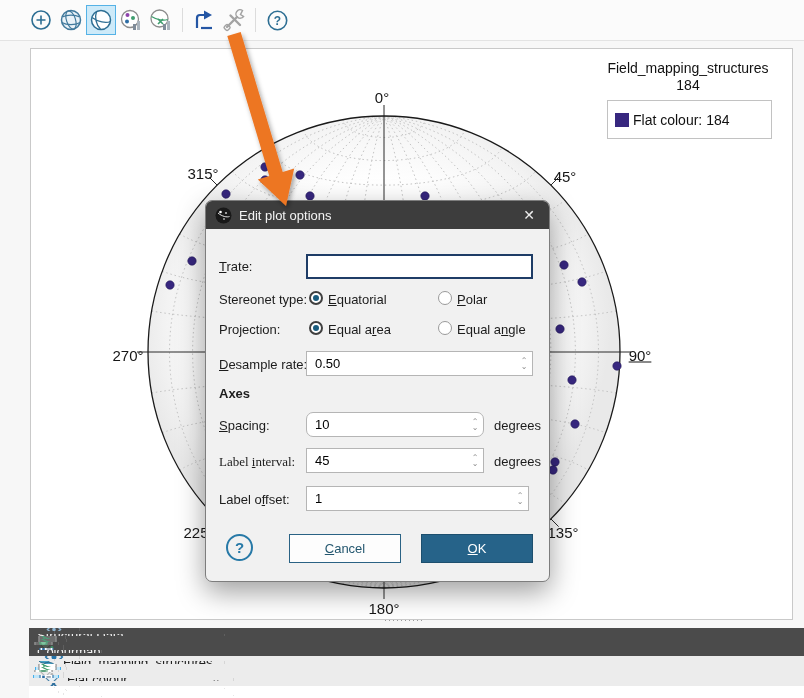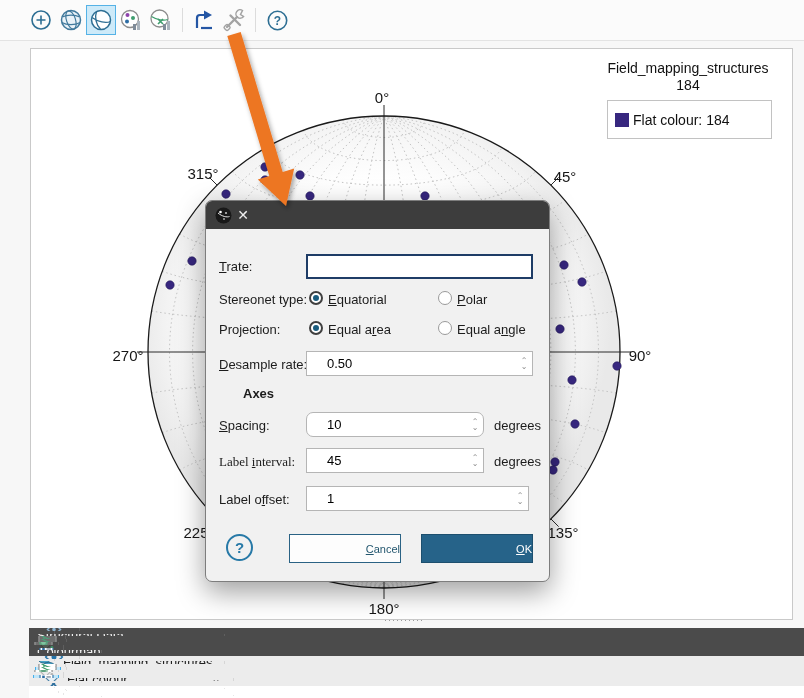--- a/index.html
+++ b/index.html
@@ -33,36 +33,36 @@
   .dialog { position:absolute; left:205px; top:200px; width:345px; height:382px; background:#f1f1f1;
             border:1px solid #7d7d7d; border-radius:7px; box-shadow:0 10px 28px rgba(0,0,0,.38); z-index:10; }
   .dlg-bar { height:28px; background:#3d3d3d; border-radius:6px 6px 0 0; display:flex; align-items:center;
              padding:0 9px; }
   .dlg-bar .ttl { color:#f3f3f3; font-size:13px; margin-left:7px; flex:1; }
   .dlg-close { color:#eee; font-size:14px; background:none; border:none; cursor:pointer; width:22px; height:22px; }
   .dlg-label { position:absolute; left:13px; font-size:13px; color:#1c1c1c; }
   .dlg-input { position:absolute; left:100px; width:227px; height:25px; border:2px solid #1e3c66; background:#fff;
                font-size:13px; padding:0 6px; font-family:"Liberation Sans",sans-serif; }
   .spin { position:absolute; left:100px; height:25px; border:1px solid #b5b5b5; background:#fff; display:flex;
-          align-items:center;padding-left:12px; }
+          align-items:center; }
   .spin input { border:none; outline:none; flex:1; font-size:13px; padding-left:8px; min-width:0;
                 font-family:"Liberation Sans",sans-serif; background:transparent; }
   .spin .arrows { width:16px; display:flex; flex-direction:column; align-items:center; line-height:6px;
                   font-size:8px; color:#8a8a8a; cursor:pointer; }
   .unit { position:absolute; left:288px; font-size:13px; color:#1c1c1c; }
   .radio { position:absolute; width:14px; height:14px; border-radius:50%; background:#fff; border:1px solid #9a9a9a; }
   .radio.on { border:2px solid #3f3f3f; }
   .radio.on::after { content:""; position:absolute; left:2px; top:2px; width:6px; height:6px; border-radius:50%;
                      background:#1a5c7e; }
   .rlabel { position:absolute; font-size:13px; color:#1c1c1c; }
   .axes-h { position:absolute; left:13px; font-size:13px; font-weight:bold; color:#1c1c1c; }
   .help-btn { position:absolute; left:20px; top:333px; width:27px; height:27px; border-radius:50%; background:#f1f1f1;
               border:2px solid #2779a7; color:#2779a7; font-size:15px; font-weight:bold; cursor:pointer; }
-  .btn { position:absolute; top:333px; width:112px; height:29px; font-size:11px; cursor:pointer;
-         font-family:"Liberation Sans",sans-serif;text-align:right; }
+  .btn { position:absolute; top:333px; width:112px; height:29px; font-size:13px; cursor:pointer;
+         font-family:"Liberation Sans",sans-serif; }
   .btn.cancel { left:83px; background:#fdfdfd; border:1px solid #2a6284; color:#24576f; }
   .btn.ok { left:215px; background:#266389; border:1px solid #1d4f6e; color:#fff; }
   u { text-decoration:underline; }
 
   
   #arrow-svg { position:absolute; left:0; top:0; z-index:20; pointer-events:none; }
 
   
   .splitter { position:absolute; left:384px; top:615px; width:40px; font-size:9px; color:#8f8f8f;
               letter-spacing:1px; z-index:2; }
@@ -221,21 +221,21 @@
       <circle cx="530" cy="281" r="4.2" fill="#37277f" stroke="#231a5a" stroke-width="0.6"></circle>
       <circle cx="587" cy="318" r="4.2" fill="#37277f" stroke="#231a5a" stroke-width="0.6"></circle>
       <circle cx="542" cy="332" r="4.2" fill="#37277f" stroke="#231a5a" stroke-width="0.6"></circle>
       <circle cx="545" cy="376" r="4.2" fill="#37277f" stroke="#231a5a" stroke-width="0.6"></circle>
       <circle cx="525" cy="414" r="4.2" fill="#37277f" stroke="#231a5a" stroke-width="0.6"></circle>
       <circle cx="523" cy="422" r="4.2" fill="#37277f" stroke="#231a5a" stroke-width="0.6"></circle>
     </svg>
 
   <div class="axlab" style="left:382px; top:97px;">0°</div>
   <div class="axlab" style="left:565px; top:176px;">45°</div>
-  <div class="axlab" style="left:640px; top:355px;">90°</div>
+  <div class="axlab" style="left:640px; top:355px;text-decoration:underline;">90°</div>
   <div class="axlab" style="left:563px; top:532px;">135°</div>
   <div class="axlab" style="left:384px; top:608px;">180°</div>
   <div class="axlab" style="left:199px; top:532px;">225°</div>
   <div class="axlab" style="left:128px; top:355px;">270°</div>
   <div class="axlab" style="left:203px; top:173px;">315°</div>
 
   <div class="legend-title">
     <div>Field_mapping_structures</div>
     <div>184</div>
   </div>
@@ -246,20 +246,21 @@
 
   <div class="dialog">
     <div class="dlg-bar">
       <svg width="17" height="17" viewBox="0 0 17 17">
         <circle cx="8.5" cy="8.5" r="8" fill="#191919"></circle>
         <path d="M3 6 C7 9.5, 12 10.5, 14.5 9.5" fill="none" stroke="#e8e8e8" stroke-width="1"></path>
         <circle cx="5.5" cy="5" r="1.3" fill="#ffffff"></circle>
         <circle cx="11" cy="6" r="1.1" fill="#bdbdbd"></circle>
         <circle cx="9" cy="12" r="1.1" fill="#9e9e9e"></circle>
       </svg>
+      <span class="ttl">Edit plot options</span>
       <button class="dlg-close">✕</button>
     </div>
 
     <div class="dlg-label" style="top:58px;"><span></span><u>T</u><span>rate:</span></div>
     <input class="dlg-input" style="top: 53px;" value="">
 
     <div class="dlg-label" style="top:91px;">Stereonet type:</div>
     <div class="radio on" style="left:103px; top:90px;"></div>
     <div class="rlabel" style="left:122px; top:91px;"><span></span><u>E</u><span>quatorial</span></div>
     <div class="radio" style="left:232px; top:90px;"></div>
@@ -273,21 +274,21 @@
 
     <div class="dlg-label" style="top:156px;"><span></span><u>D</u><span>esample rate:</span></div>
     <div class="spin" style="top:150px; width:227px;">
       <input value="0.50" style="">
       <div class="arrows">
           <span>⌃</span>
           <span>⌄</span>
         </div>
     </div>
 
-    <div class="axes-h" style="top:185px;margin-left:24px;">Axes</div>
+    <div class="axes-h" style="top:185px;">Axes</div>
 
     <div class="dlg-label" style="top:217px;"><span></span><u>S</u><span>pacing:</span></div>
     <div class="spin" style="top:211px; width:178px;border-radius:7px;">
       <input value="10" style="">
       <div class="arrows">
           <span>⌃</span>
           <span>⌄</span>
         </div>
     </div>
     <div class="unit" style="top:217px;">degrees</div>

